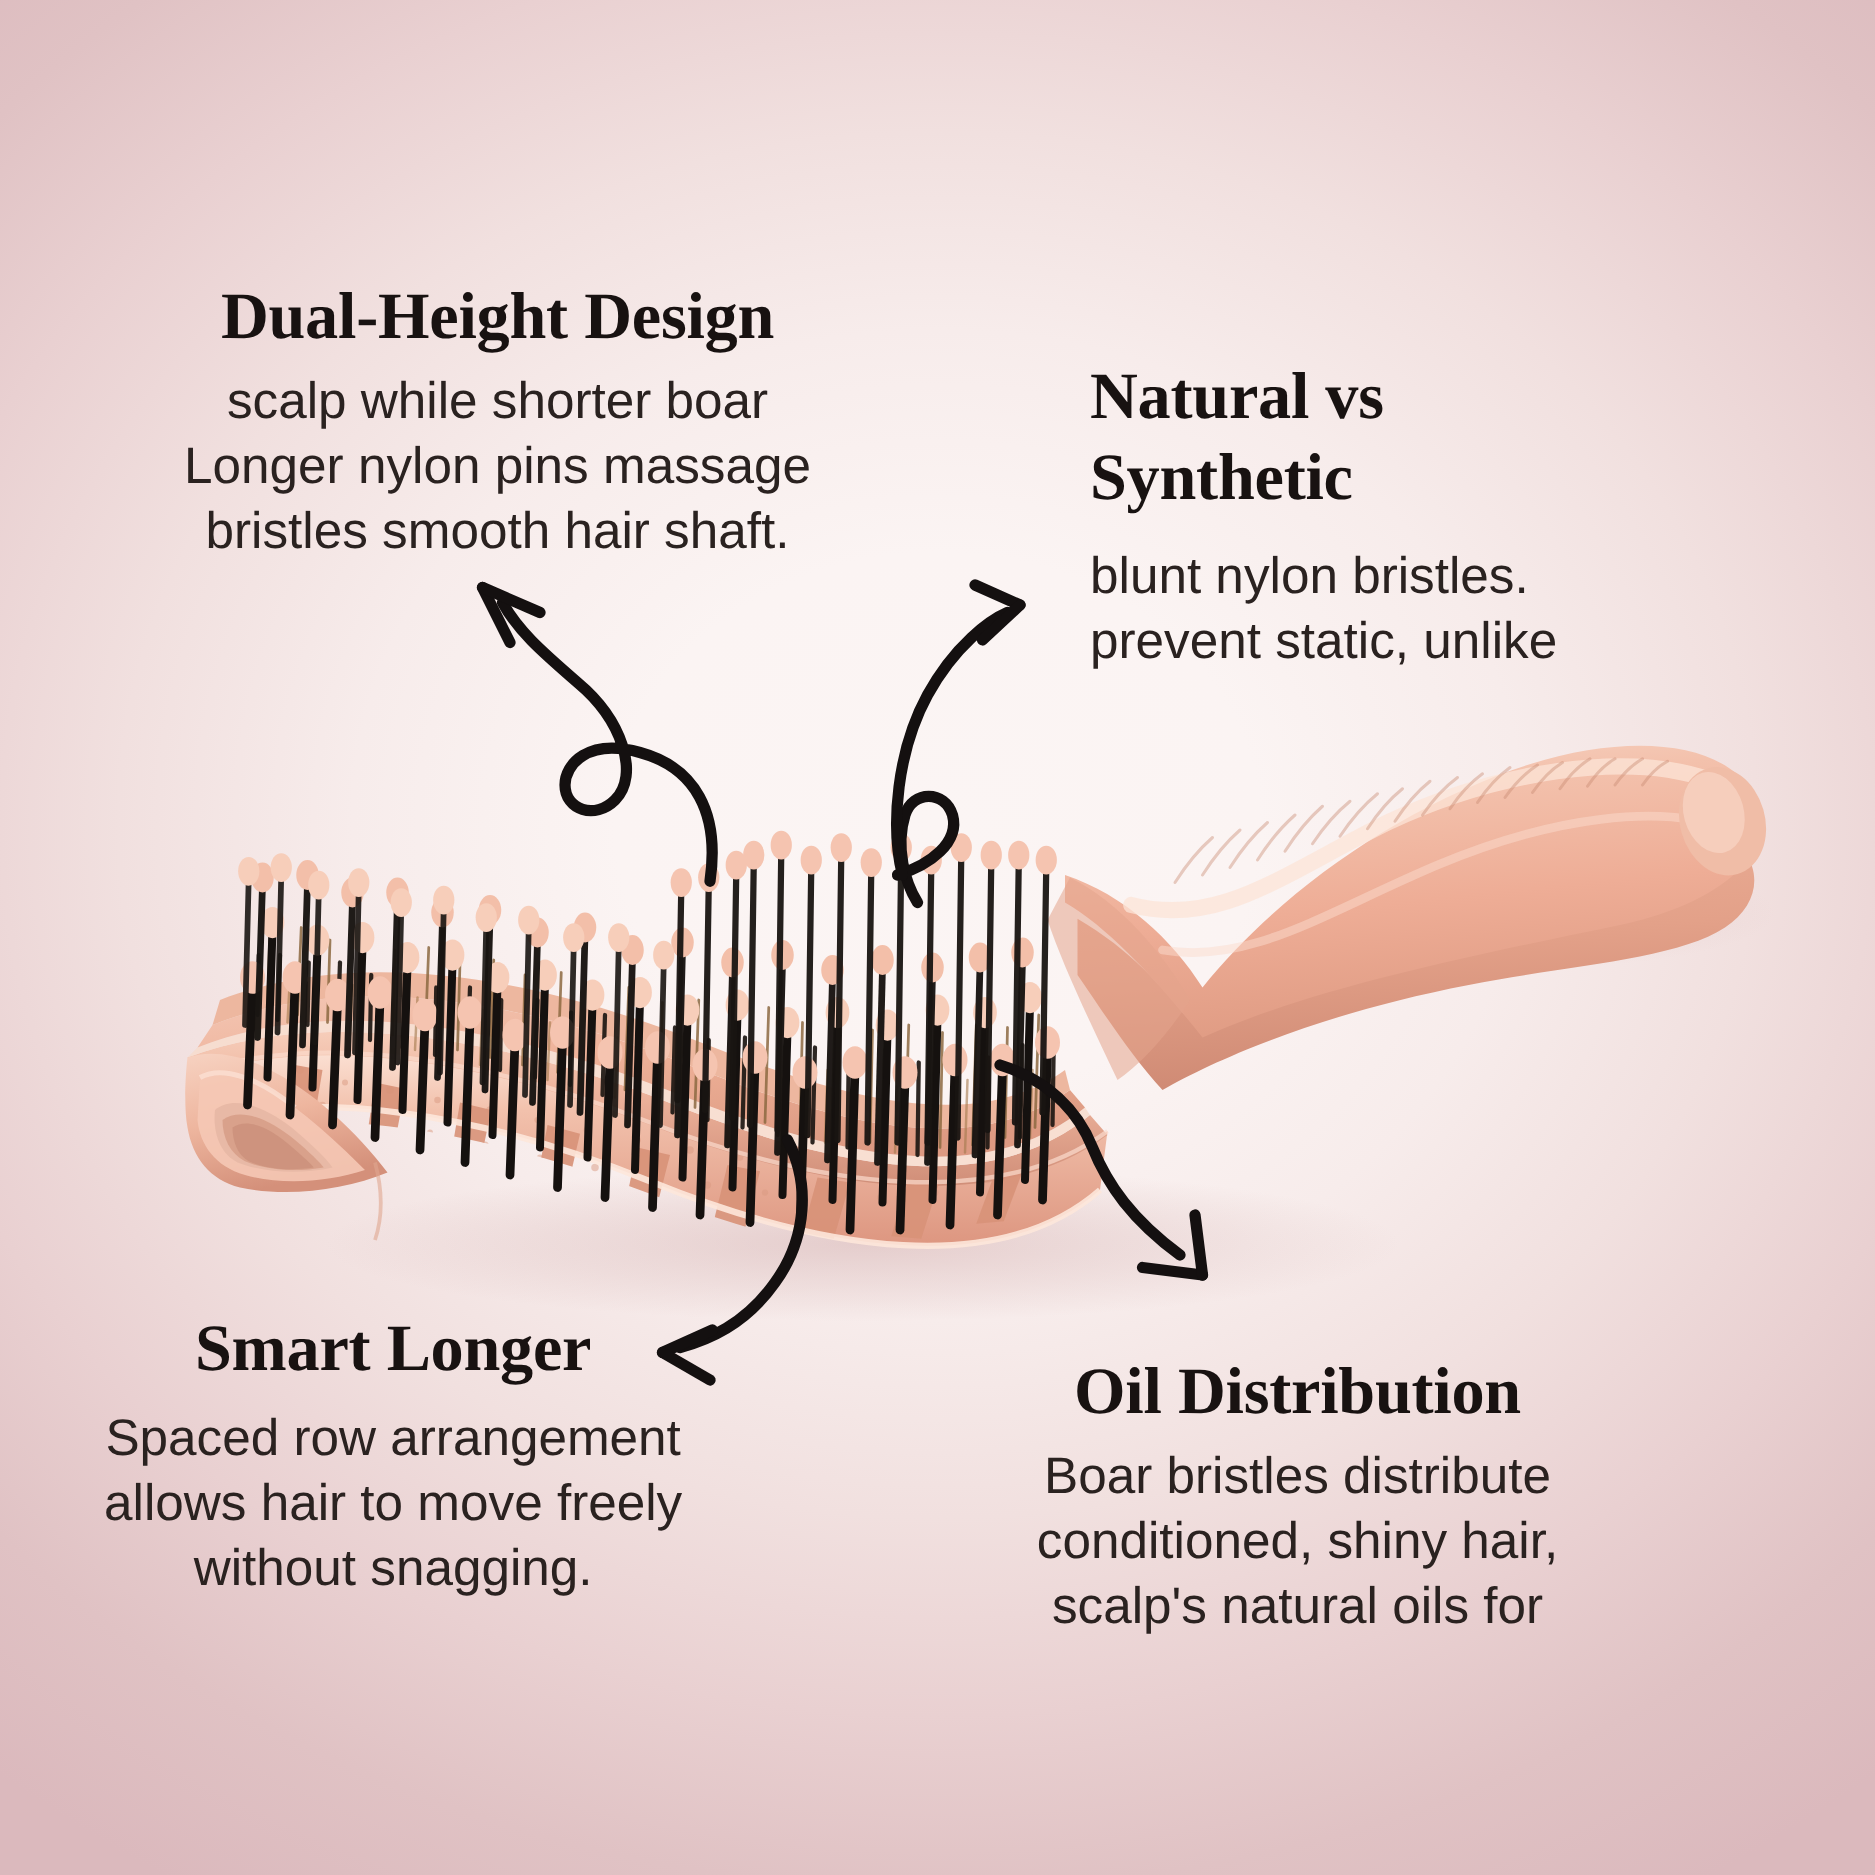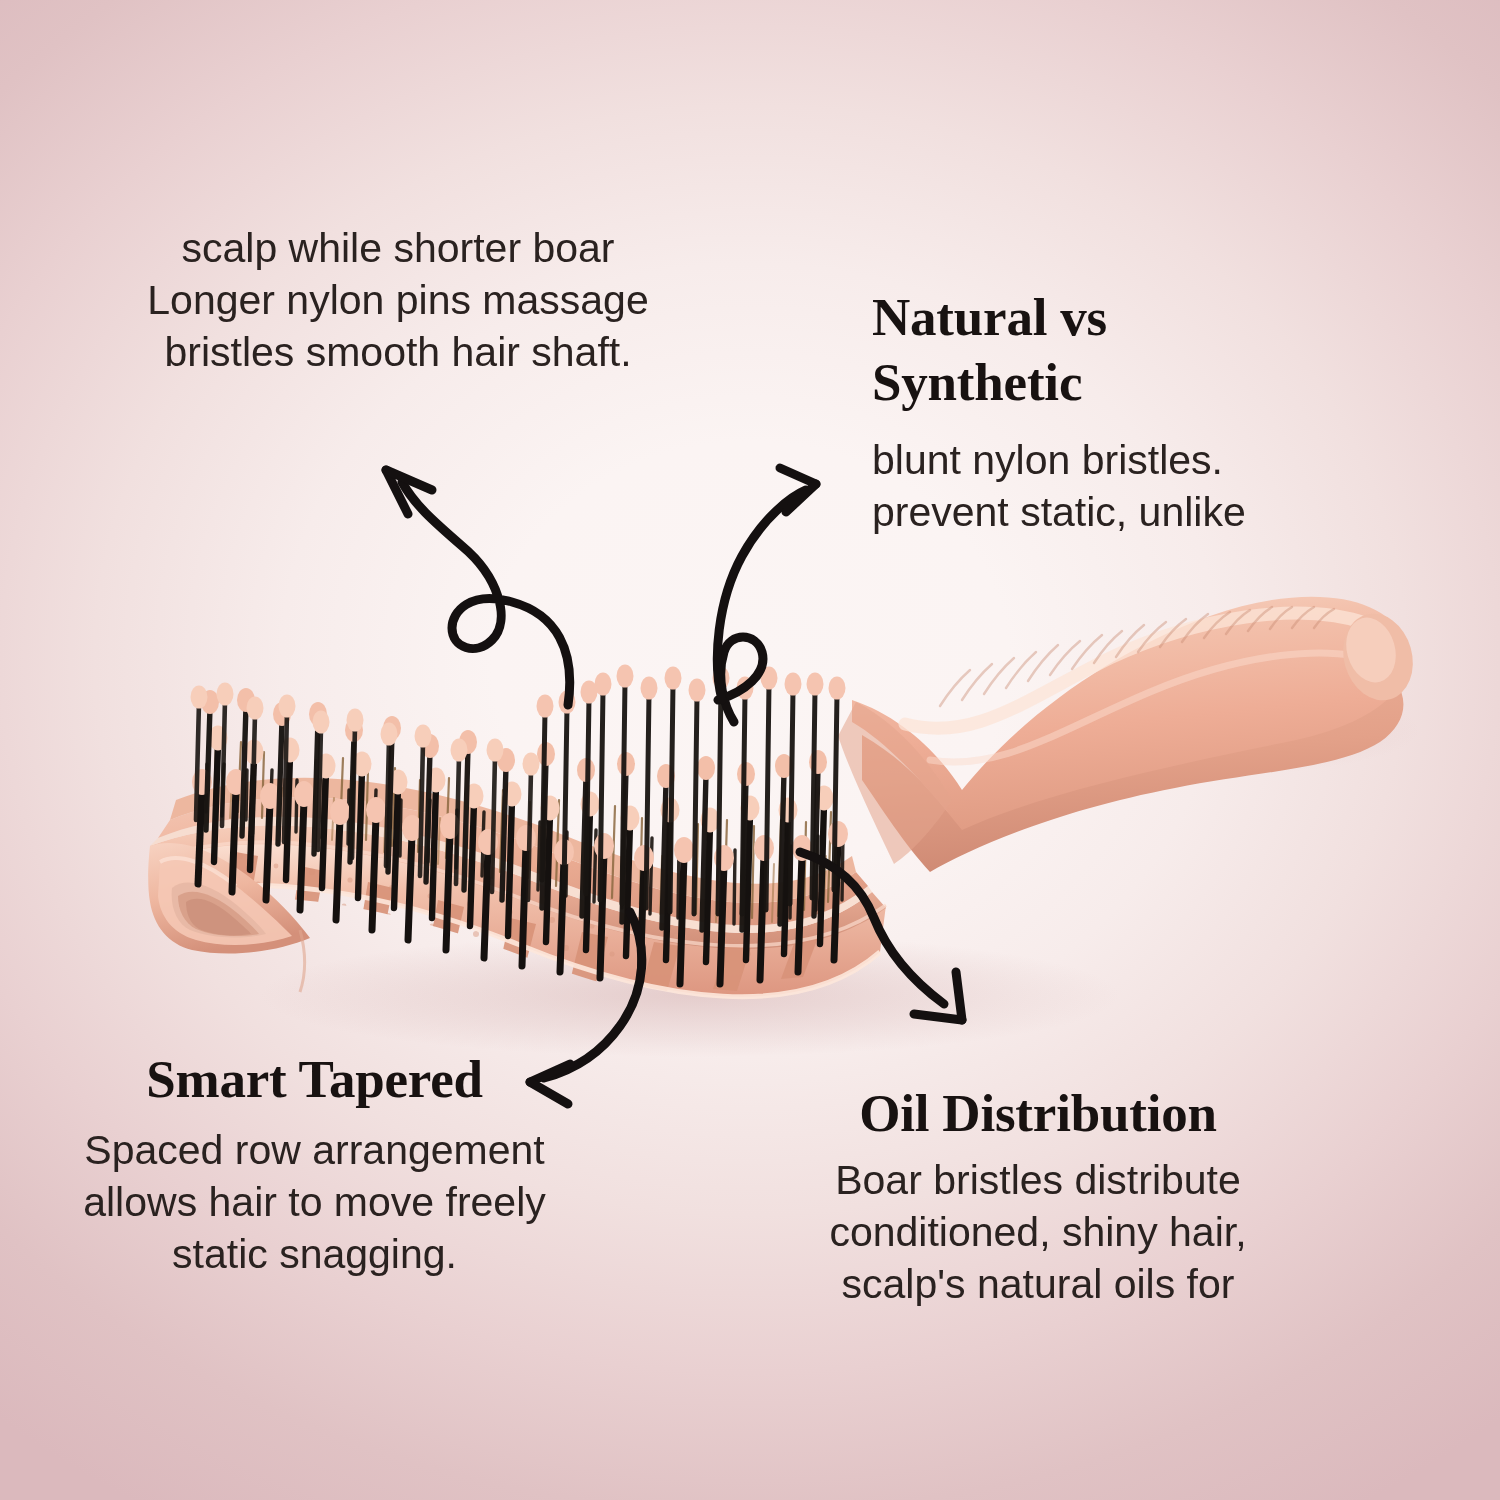--- a/index.html
+++ b/index.html
@@ -572,44 +572,45 @@
         <path d="M800,852
                  C 838,864 862,888 874,918
                  C 886,948 906,976 944,1004"></path>
         <path d="M962,1020 l -48,-6"></path>
         <path d="M962,1020 l -6,-48"></path>
       </g>
     </g>
   </svg>
 
   <div class="callout" id="cal-dual">
+    <h2 class="c-head">Dual-Height Design</h2>
     <p class="c-body">
       <span>scalp while shorter boar</span>
       <span>Longer nylon pins massage</span>
       <span>bristles smooth hair shaft.</span>
     </p>
   </div>
 
   <div class="callout" id="cal-natural">
     <h2 class="c-head">
       <span>Natural vs</span>
       <span>Synthetic</span>
     </h2>
     <p class="c-body">
       <span>blunt nylon bristles.</span>
       <span>prevent static, unlike</span>
     </p>
   </div>
 
   <div class="callout" id="cal-smart">
-    <h2 class="c-head">Smart Tapered</h2>
+    <h2 class="c-head">Smart Longer</h2>
     <p class="c-body">
       <span>Spaced row arrangement</span>
       <span>allows hair to move freely</span>
-      <span>static snagging.</span>
+      <span>without snagging.</span>
     </p>
   </div>
 
   <div class="callout" id="cal-oil">
     <h2 class="c-head">Oil Distribution</h2>
     <p class="c-body">
       <span>Boar bristles distribute</span>
       <span>conditioned, shiny hair,</span>
       <span>scalp's natural oils for</span>
     </p>

